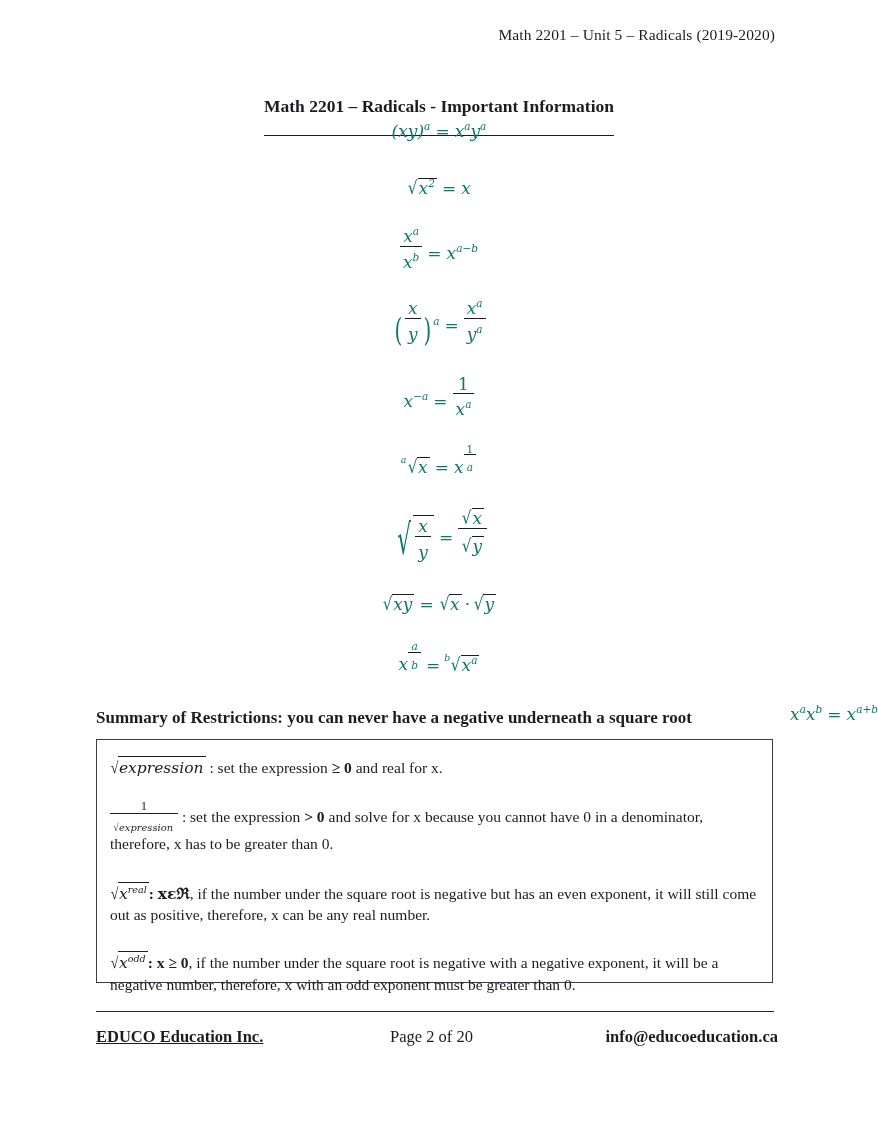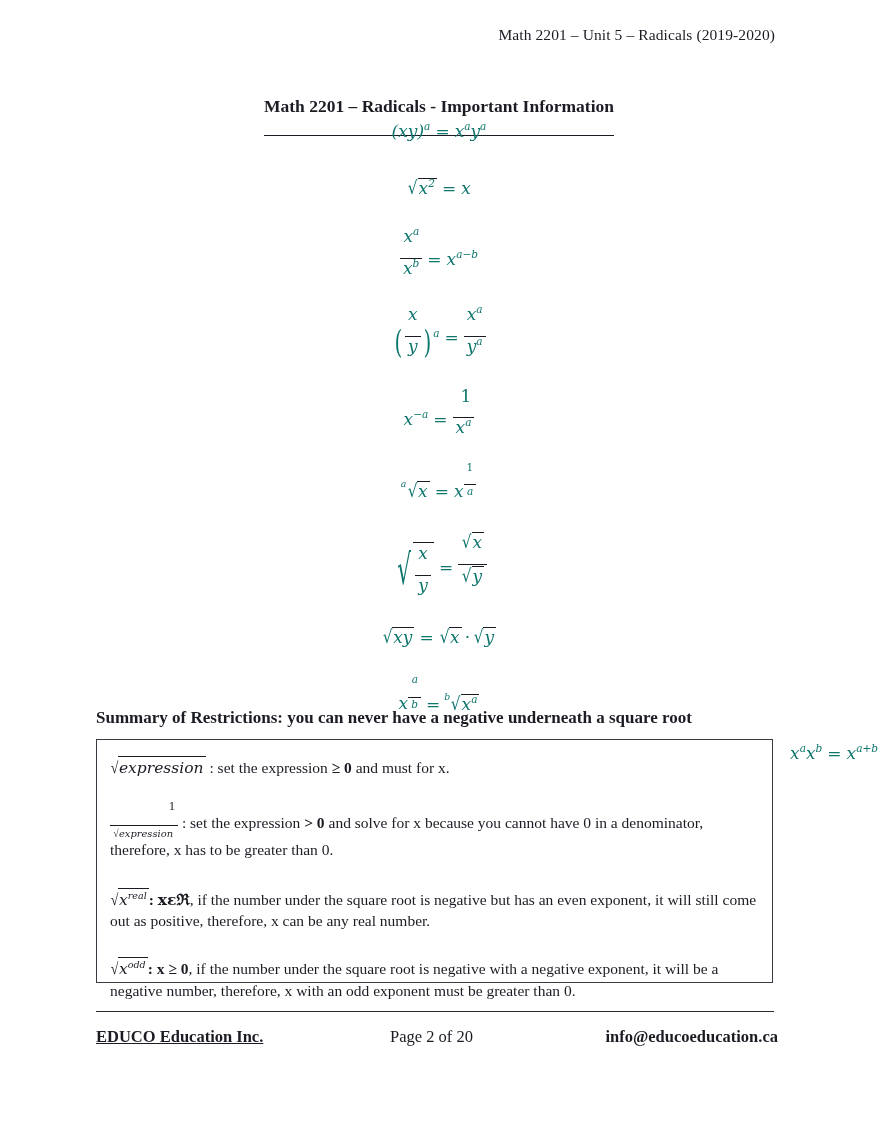--- a/index.html
+++ b/index.html
@@ -75,29 +75,28 @@
     position: relative;
     top: -0.62em;
     line-height: 0;
     font-style: italic;
   }
 
   
   .frac {
     display: inline-block;
     vertical-align: -0.52em;
-    text-align: right;
+    text-align: center;
     line-height: 1.04;
   }
   .frac > .num { display: block; padding: 0 3px; }
   .frac > .den {
     display: block;
     border-top: 1.3px solid #1b1b24;
-    padding: 1px 3px 0 3px;
-    margin-top: 12px;
+    padding: 7px 3px 0 3px;
   }
 
   
   .sqrt { display: inline-block; position: relative; white-space: nowrap; }
   .sqrt > .rad {
     display: inline-block;
     font-style: normal;
     font-size: 1.05em;
     transform: scaleX(.85);
     vertical-align: baseline;
@@ -259,21 +258,21 @@
     <span class="mi">x</span><span class="sup">a</span><span class="mi">x</span><span class="sup">b</span><span class="mo">=</span><span class="mi">x</span><span class="sup">a+b</span>
   </div>
 
 </div>
 
 <div class="summary-heading">Summary of Restrictions: you can never have a negative underneath a square root</div>
 
 <div class="restrictions-box">
 
   <div class="restriction-item ri-1">
-    <span class="sqrt"><span class="rad">√</span><span class="radicand lead">expression</span></span><span> : set the expression </span><b>≥ 0</b><span> and must for x.</span>
+    <span class="sqrt"><span class="rad">√</span><span class="radicand lead">expression</span></span><span> : set the expression </span><b>≥ 0</b><span> and real for x.</span>
   </div>
 
   <div class="restriction-item ri-2">
     <span class="frac" style="vertical-align:-0.7em;font-size:0.82em;"><span class="num">1</span><span class="den"><span class="sqrt"><span class="rad" style="font-size:.85em;">√</span><span class="radicand lead" style="font-size:.78em;border-top:none;">expression</span></span></span></span><span> : set the expression </span><b>&gt; 0</b><span> and solve for x because you cannot have 0 in a denominator, therefore, x has to be greater than 0.</span>
   </div>
 
   <div class="restriction-item ri-3">
     <span class="sqrt"><span class="rad">√</span><span class="radicand"><span class="lead">x</span><span class="sup lead">real</span></span></span><b>: </b><b class="fraktur">xεℜ</b><span>, if the number under the square root is negative but has an even exponent, it will still come out as positive, therefore, x can be any real number.</span>
   </div>
 

